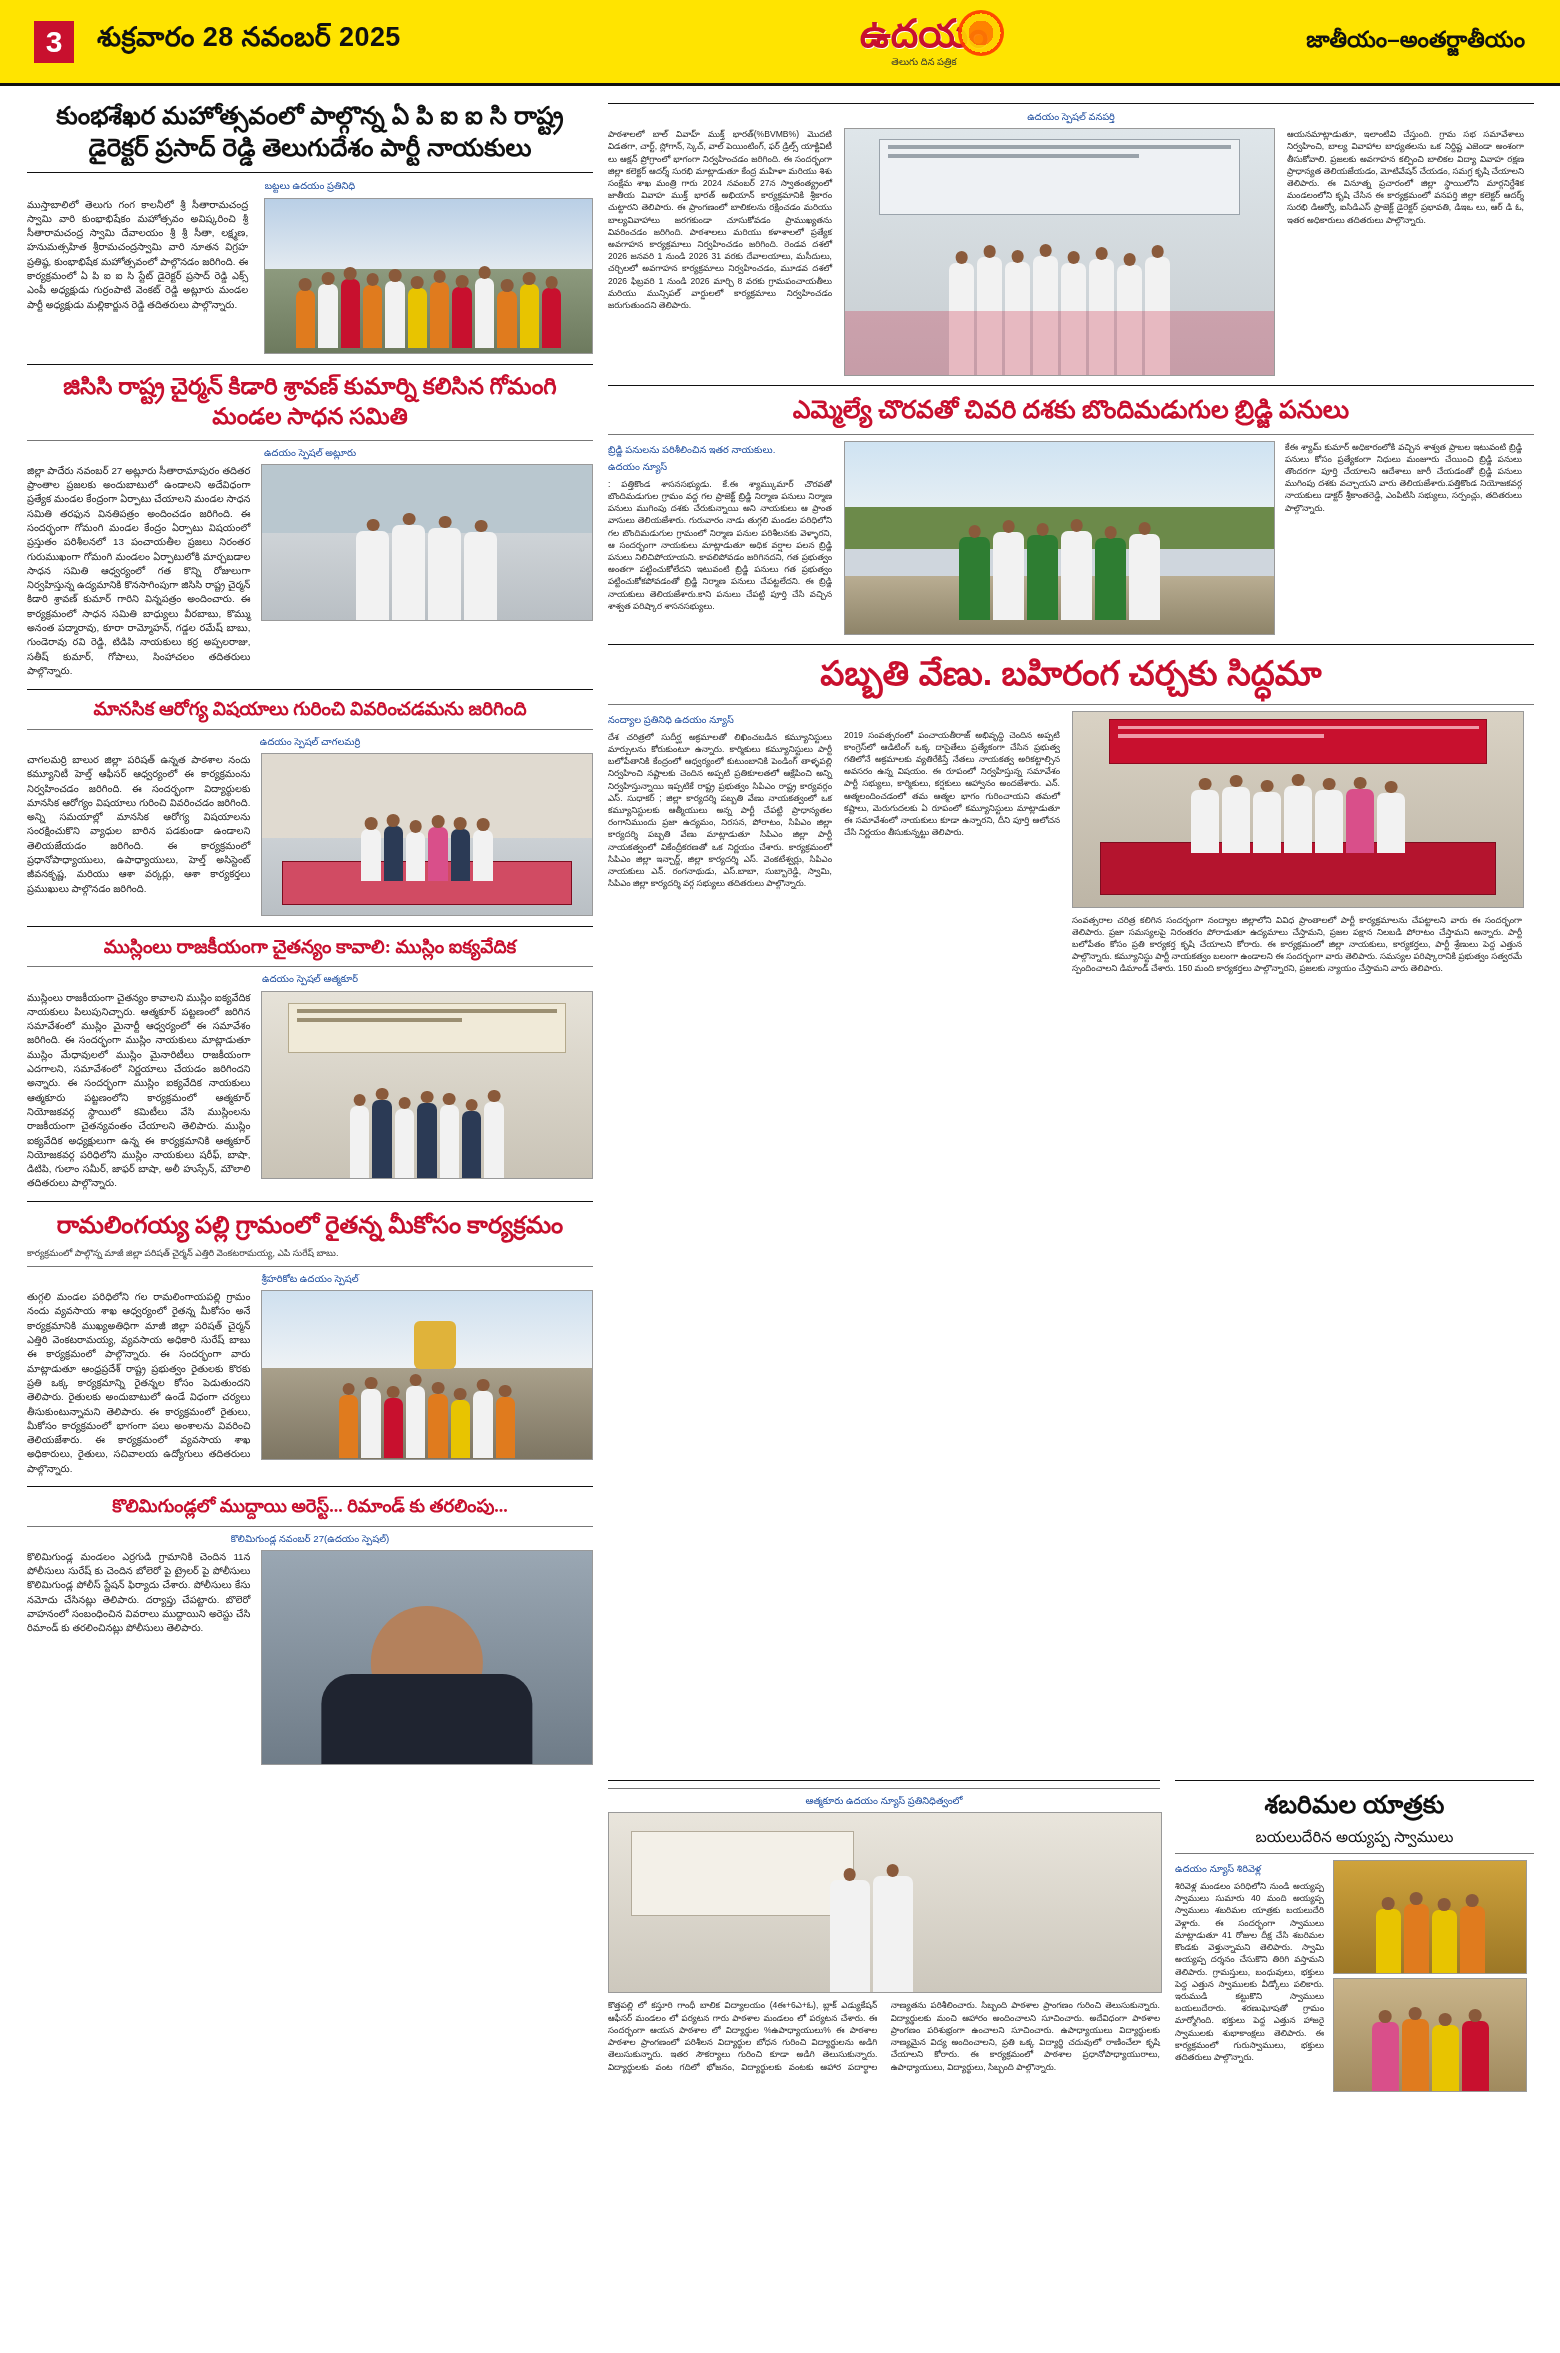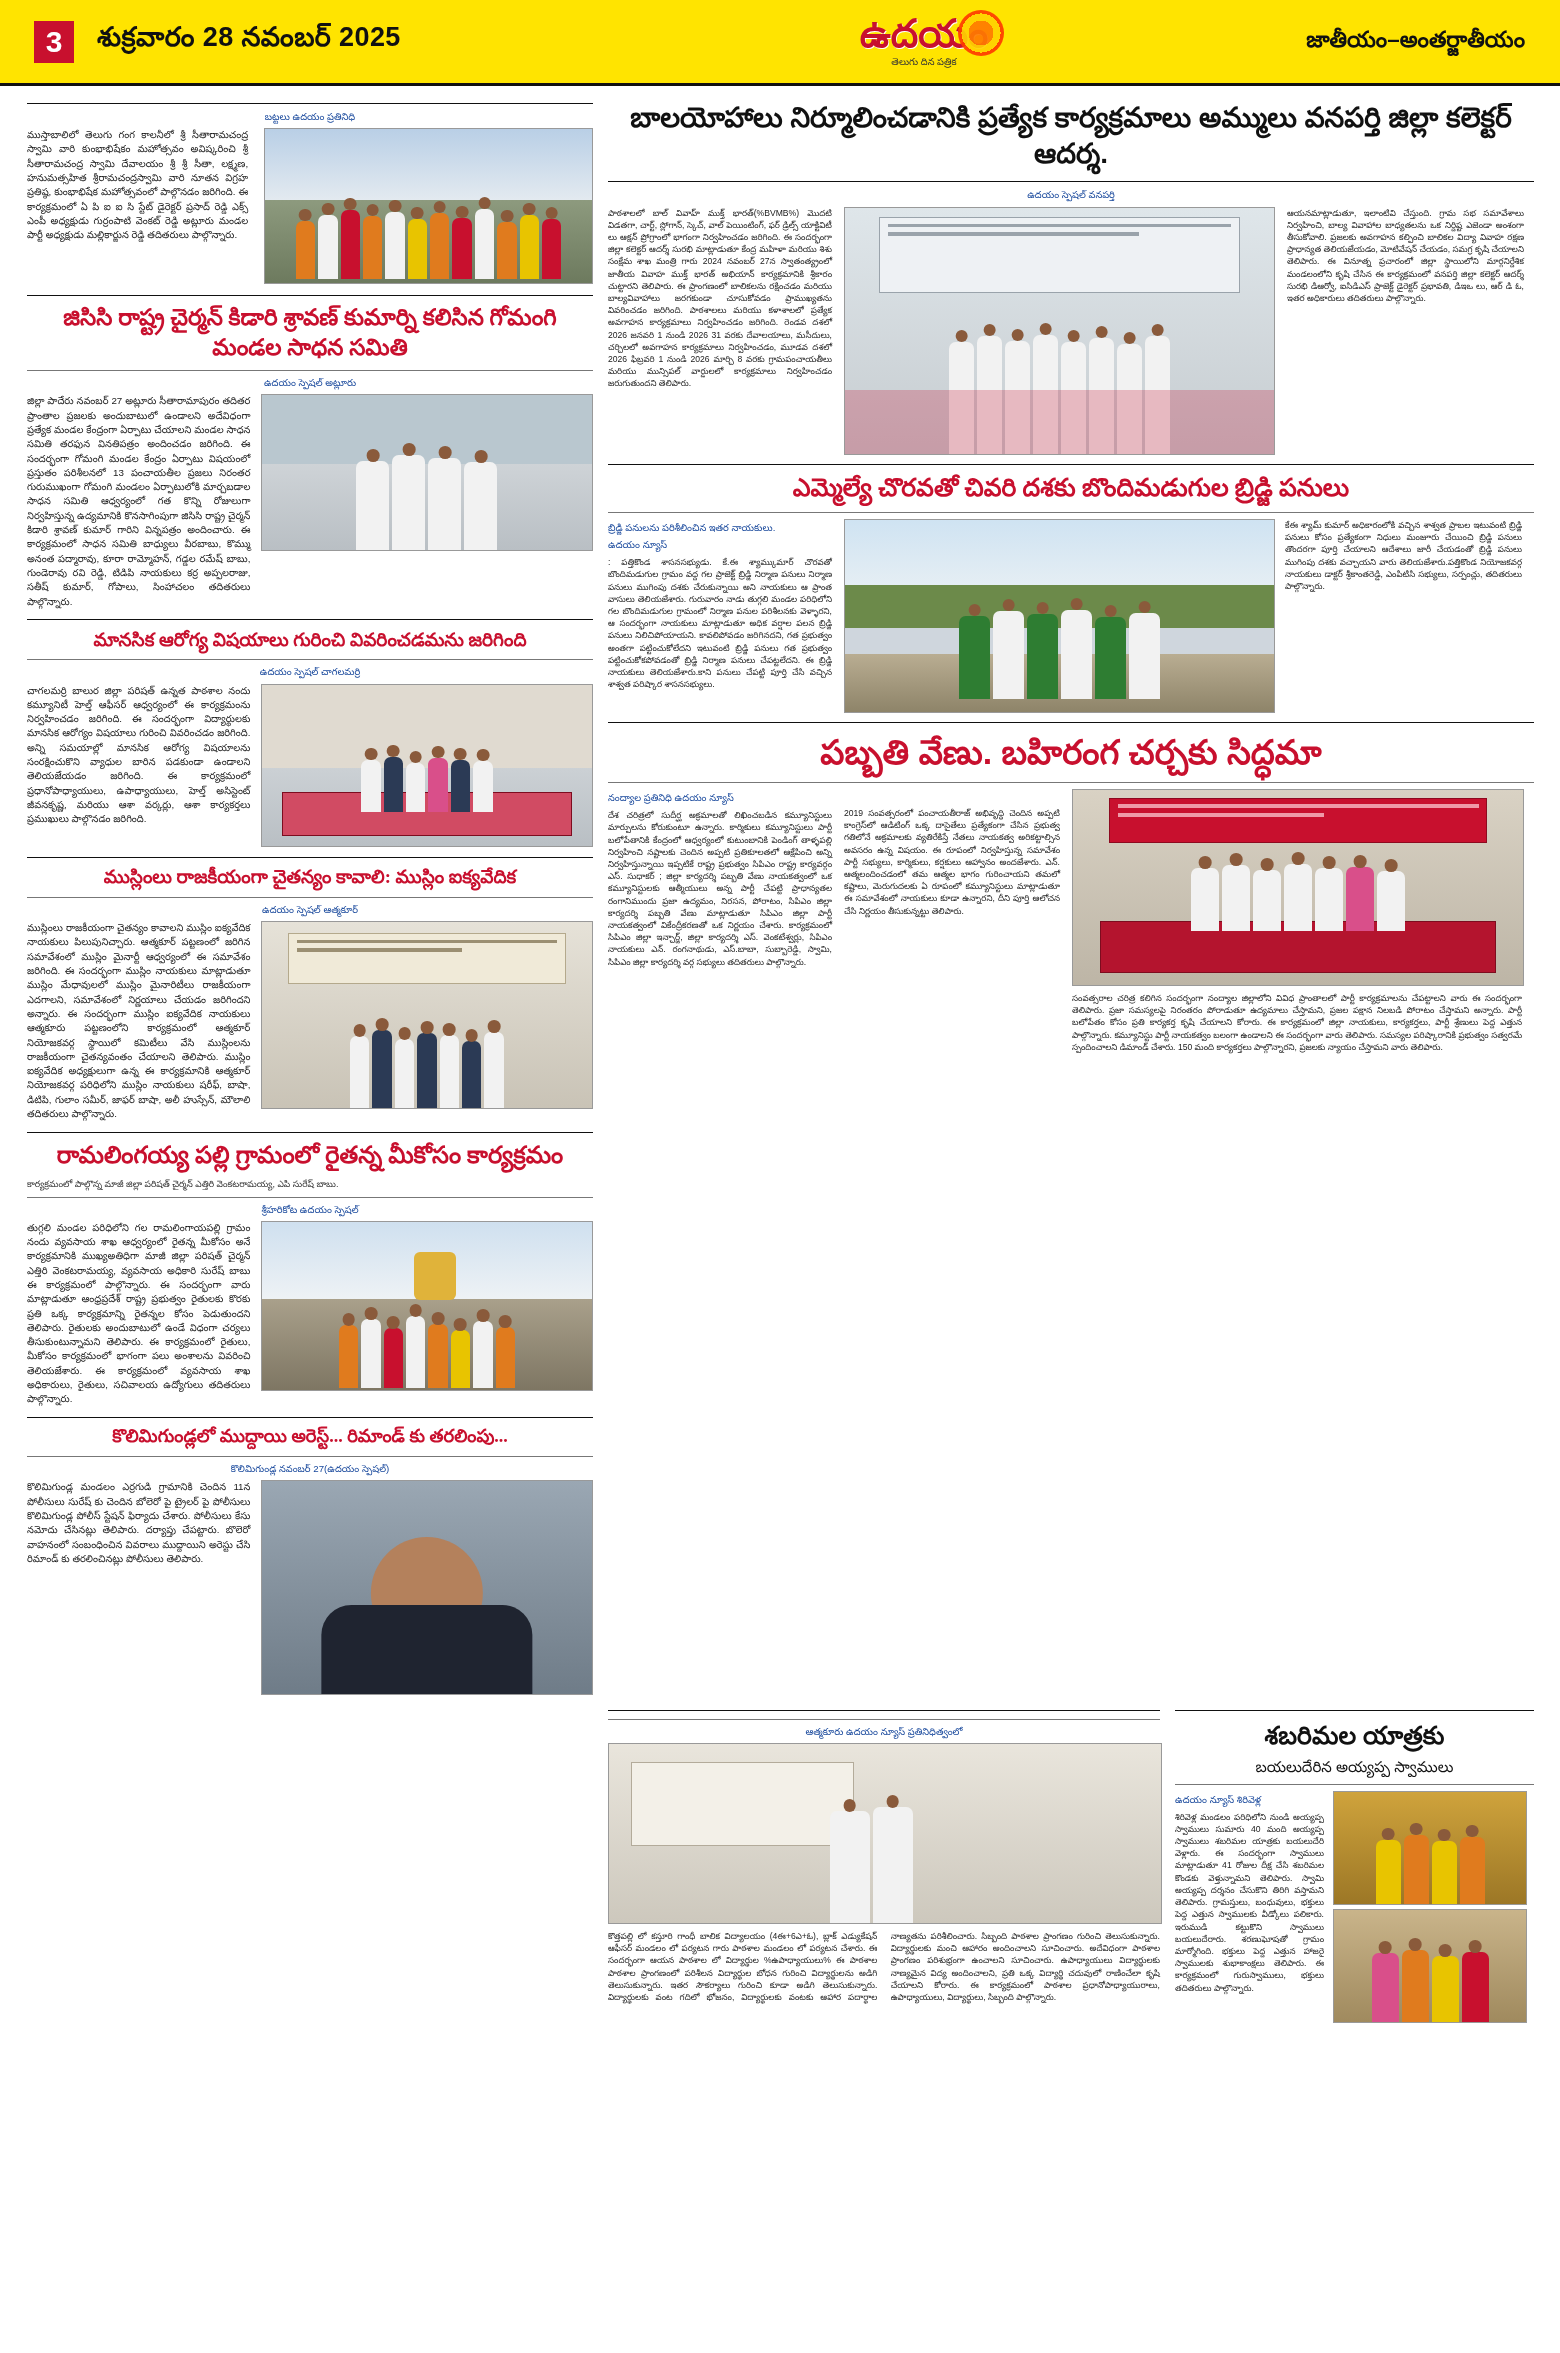--- a/index.html
+++ b/index.html
@@ -73,20 +73,21 @@
     <div class="masthead-right">జాతీయం–అంతర్జాతీయం</div>
   </div>
 
   <div class="content">
 
     <div class="row">
 
       <div class="col" style="width:566px;">
 
         <div>
+          <h1 class="head">కుంభశేఖర మహోత్సవంలో పాల్గొన్న ఏ పి ఐ ఐ సి రాష్ట్ర డైరెక్టర్ ప్రసాద్ రెడ్డి తెలుగుదేశం పార్టీ నాయకులు</h1>
           <div class="hr"></div>
           <div class="kicker">బట్టలు ఉదయం ప్రతినిధి</div>
           <div style="display:flex;gap:16px;">
             <div class="body" style="width:224px;">ముస్తాబాలిలో తెలుగు గంగ కాలనీలో శ్రీ సీతారామచంద్ర స్వామి వారి కుంభాభిషేకం మహోత్సవం అవిష్కరించి శ్రీ సీతారామచంద్ర స్వామి దేవాలయం శ్రీ శ్రీ సీతా, లక్ష్మణ, హనుమత్సహిత శ్రీరామచంద్రస్వామి వారి నూతన విగ్రహ ప్రతిష్ఠ, కుంభాభిషేక మహోత్సవంలో పాల్గొనడం జరిగింది. ఈ కార్యక్రమంలో ఏ పి ఐ ఐ సి స్టేట్ డైరెక్టర్ ప్రసాద్ రెడ్డి ఎక్స్ ఎంపీ అధ్యక్షుడు గుర్రంపాటి వెంకట్ రెడ్డి అట్లూరు మండల పార్టీ అధ్యక్షుడు మల్లికార్జున రెడ్డి తదితరులు పాల్గొన్నారు.</div>
             <div class="photo" style="width:331px;height:154px;">
               <div class="sky"></div>
                 <div class="ground"></div>
               <div class="ppl" style="bottom:4.5px;">
                 <div class="p o" style="height:58px"></div>
                   <div class="p w" style="height:64px"></div>
@@ -218,21 +219,20 @@
               <div class="pbody"></div>
             </div>
           </div>
         </div>
 
       </div>
 
       <div class="col" style="width:926px;">
 
         <div>
-          <h1 class="head" style="font-size:28px;">బాలయోహాలు నిర్మూలించడానికి ప్రత్యేక కార్యక్రమాలు అమ్ములు వనపర్తి జిల్లా కలెక్టర్ ఆదర్శ.</h1>
           <div class="hr"></div>
           <div class="kicker">ఉదయం స్పెషల్ వనపర్తి</div>
           <div style="display:flex;gap:12px;">
             <div class="body tiny" style="width:224px;">పాఠశాలలో బాల్ వివాహ్ ముక్త్ భారత్(%BVMB%) మొదటి విడతగా, చార్ట్, స్లోగాన్, స్కెచ్, వాల్ పెయింటింగ్, ఫర్ డ్రిల్స్ యాక్టివిటీ లు ఆక్షన్ ప్రోగ్రాంలో భాగంగా నిర్వహించడం జరిగింది. ఈ సందర్భంగా జిల్లా కలెక్టర్ ఆదర్శ్ సురభి మాట్లాడుతూ కేంద్ర మహిళా మరియు శిశు సంక్షేమ శాఖ మంత్రి గారు 2024 నవంబర్ 27న స్వాతంత్య్రంలో జాతీయ వివాహ ముక్త్ భారత్ అభియాన్ కార్యక్రమానికి శ్రీకారం చుట్టారని తెలిపారు. ఈ ప్రాంగణంలో బాలికలను రక్షించడం మరియు బాల్యవివాహాలు జరగకుండా చూసుకోవడం ప్రాముఖ్యతను వివరించడం జరిగింది. పాఠశాలలు మరియు కళాశాలలో ప్రత్యేక అవగాహన కార్యక్రమాలు నిర్వహించడం జరిగింది. రెండవ దశలో 2026 జనవరి 1 నుండి 2026 31 వరకు దేవాలయాలు, మసీదులు, చర్చిలలో అవగాహన కార్యక్రమాలు నిర్వహించడం, మూడవ దశలో 2026 ఫిబ్రవరి 1 నుండి 2026 మార్చి 8 వరకు గ్రామపంచాయతీలు మరియు మున్సిపల్ వార్డులలో కార్యక్రమాలు నిర్వహించడం జరుగుతుందని తెలిపారు.</div>
             <div class="photo" style="width:429px;height:246px;">
               <div class="indoor" style="background:linear-gradient(#dfe6ea,#c6ccd0)"></div>
               <div class="banner" style="top:4%;height:30%;background:#eef1f4;border-color:#9aa3ab;">
                 <div class="ln" style="background:#9aa3ab"></div>
                   <div class="ln" style="background:#9aa3ab;width:70%"></div>
               </div>

